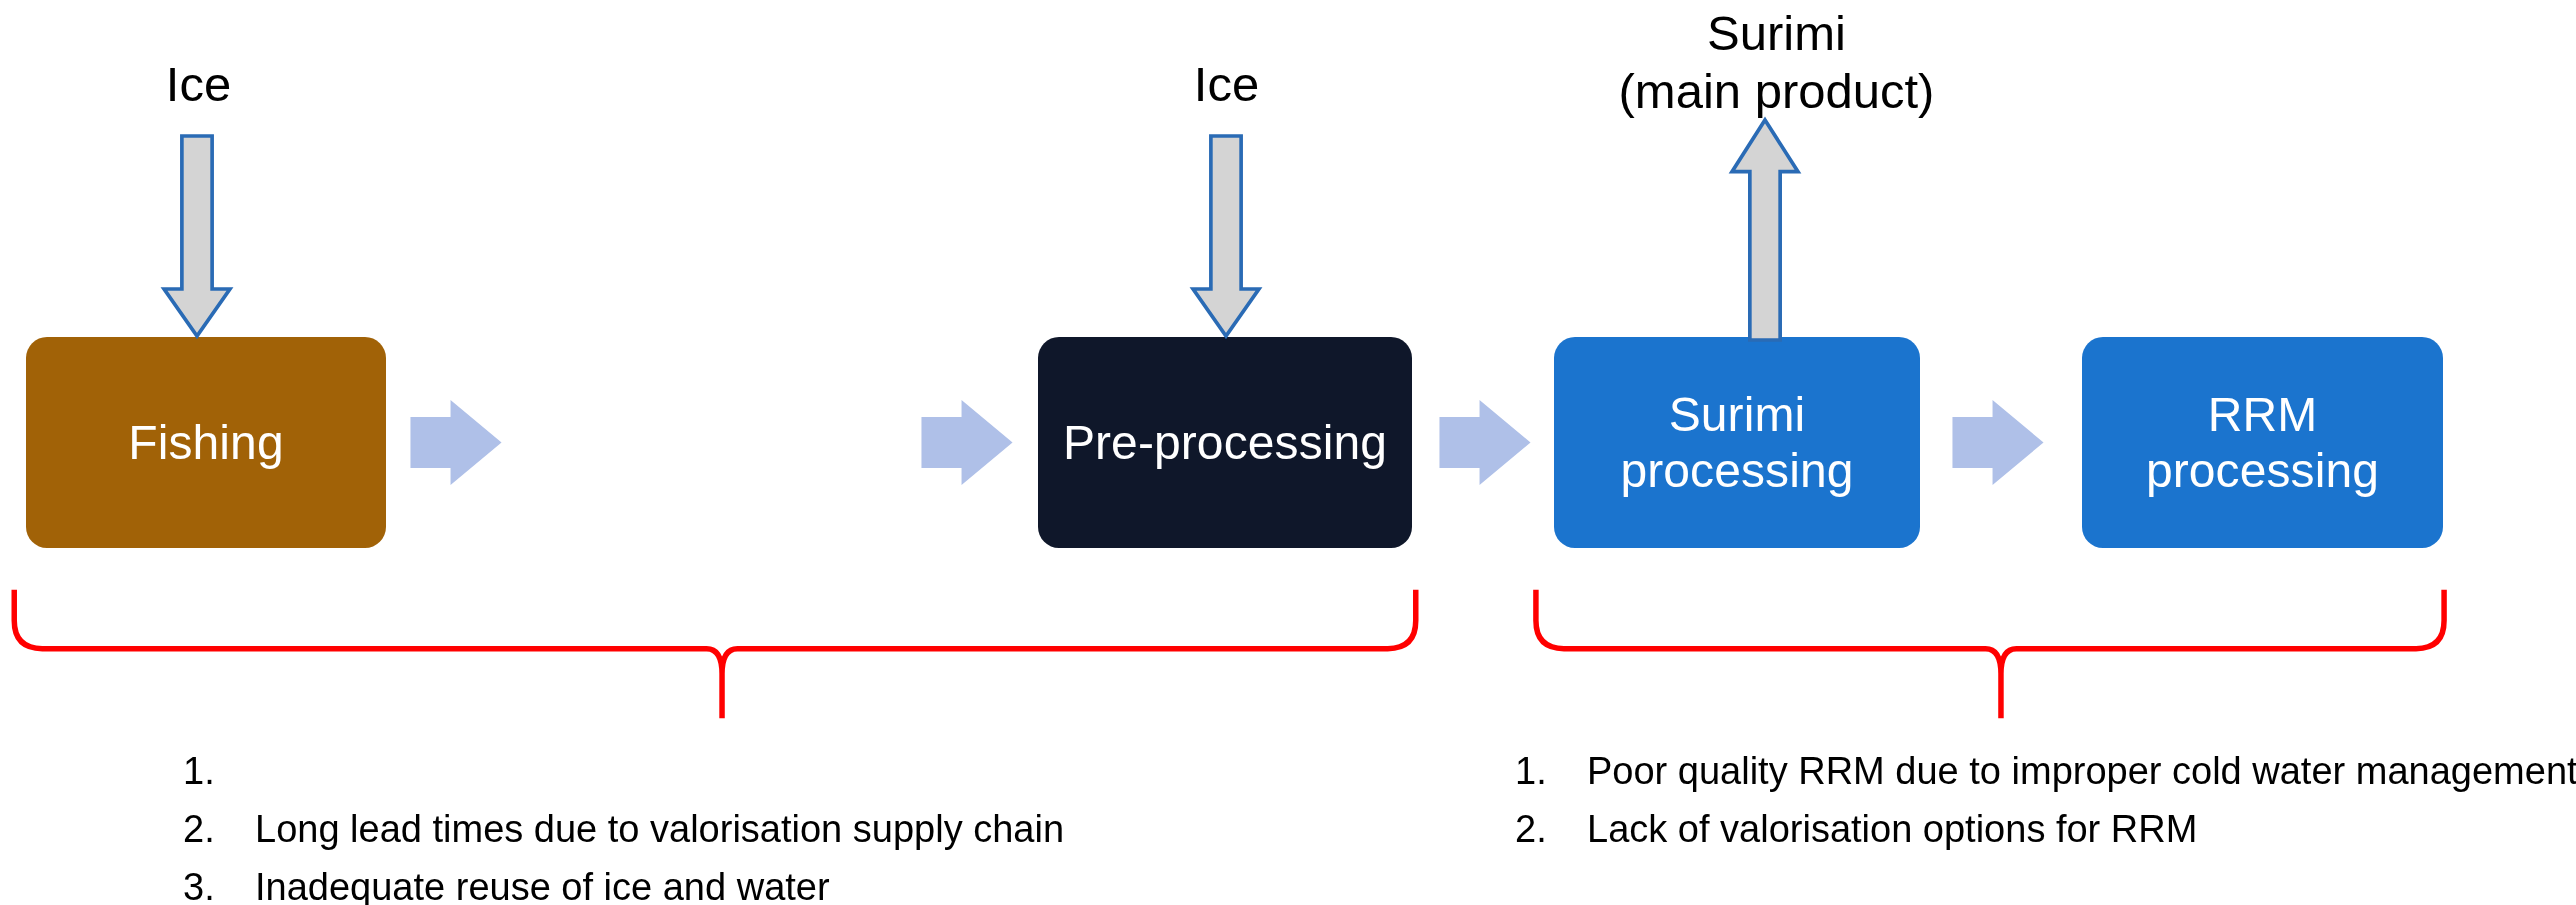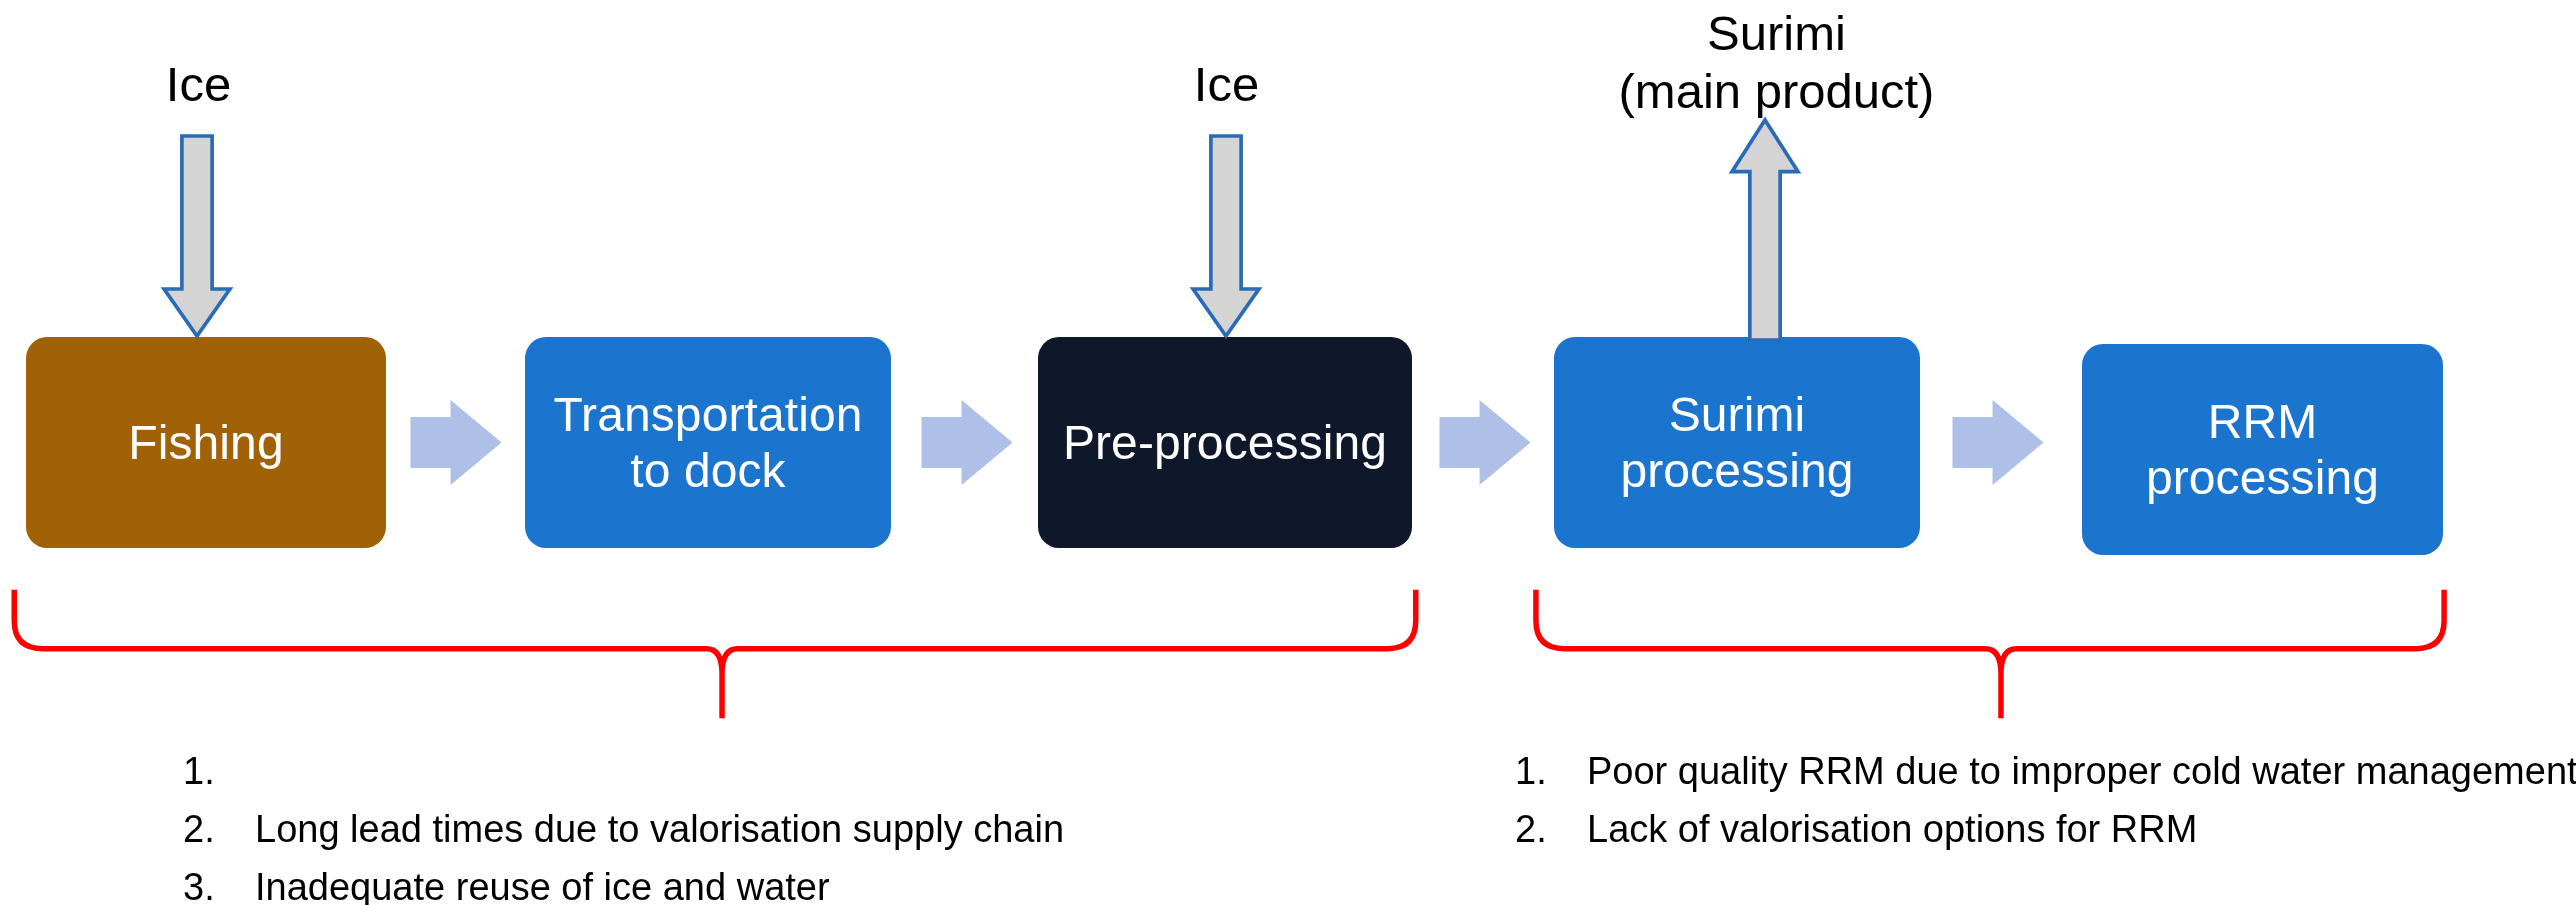--- a/index.html
+++ b/index.html
@@ -35,32 +35,28 @@
   .issue-num{width:72px;flex:0 0 72px;}
   .issue-txt{flex:0 0 auto;}
 </style>
 </head>
 <body>
 
 <div id="stage">
     <div class="pbox" style="left: 26px; top: 337px; width: 360px; height: 211px; background: #a16207; color: rgb(255, 255, 255); justify-content: center;">
       <span style="white-space: pre-line;">Fishing</span>
     </div>
-    <div class="pbox" style="left: 525px; top: 337px; width: 366px; height: 211px; background: rgb(27, 116, 206); color: rgb(255, 255, 255);">
-      <span style="white-space: pre-line;">Transportation
-to dock</span>
-    </div>
     <div class="pbox" style="left: 1038px; top: 337px; width: 374px; height: 211px; background: #0f172a; color: rgb(255, 255, 255);">
       <span style="white-space: pre-line;">Pre-processing</span>
     </div>
     <div class="pbox" style="left: 1554px; top: 337px; width: 366px; height: 211px; background: rgb(27, 116, 206); color: rgb(255, 255, 255);">
       <span style="white-space: pre-line;">Surimi
 processing</span>
     </div>
-    <div class="pbox" style="left: 2082px; top: 344px; width: 361px; height: 211px; background: rgb(27, 116, 206); color: rgb(255, 255, 255);">
+    <div class="pbox" style="left: 2082px; top: 337px; width: 361px; height: 211px; background: rgb(27, 116, 206); color: rgb(255, 255, 255);">
       <span style="white-space: pre-line;">RRM
 processing</span>
     </div>
     <div class="conn" style="left: 410px; top: 400px; width: 92px; height: 85px;">
       <svg width="92" height="85" viewBox="0 0 150 140">
         <polygon points="0.0,28.0 66.0,28.0 66.0,0.0 150.0,70.0 66.0,140.0 66.0,112.0 0.0,112.0" fill="#AFC0E8"></polygon>
       </svg>
     </div>
     <div class="conn" style="left: 921px; top: 400px; width: 92px; height: 85px;">
       <svg width="92" height="85" viewBox="0 0 150 140">

